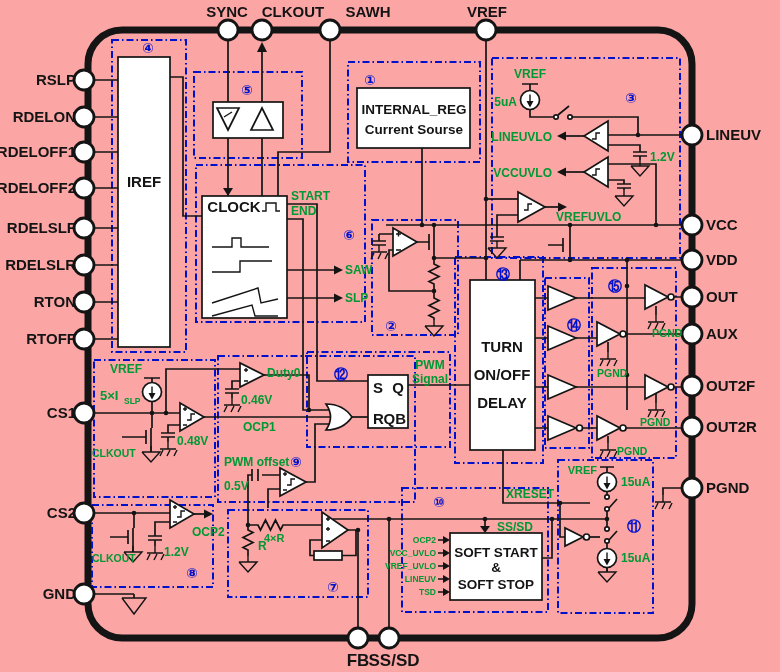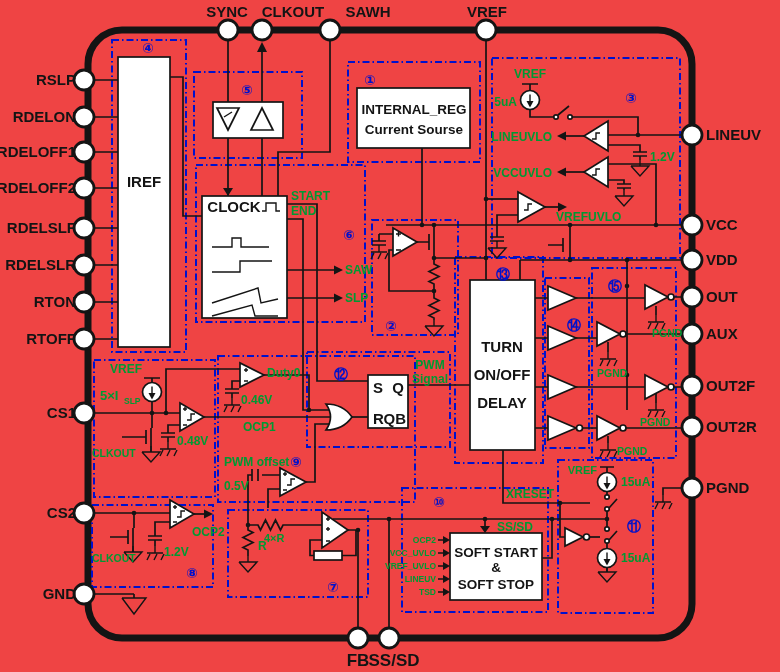--- a/index.html
+++ b/index.html
@@ -1,16 +1,16 @@
 <!DOCTYPE html>
 <html><head>
 <meta charset="utf-8">
 <style>
   html,body{margin:0;padding:0;background:#ffffff;}
-  #stage{position:relative;width:780px;height:672px;background:#ef4444;overflow:hidden;
+  #stage{position:relative;width:780px;height:672px;background:#fca5a5;overflow:hidden;
          font-family:"Liberation Sans","DejaVu Sans",sans-serif;}
   svg text{font-family:"Liberation Sans","DejaVu Sans",sans-serif;font-weight:bold;}
   .pinlbl{font-size:15px;fill:#141414;}
   .biglbl{font-size:17px;fill:#141414;}
   .blk{fill:#141414;}
   .grn{fill:#009933;}
   .num{font-size:14px;fill:#0011cc;}
   .w{stroke:#141414;stroke-width:1.7;fill:none;}
   .w2{stroke:#141414;stroke-width:1.4;fill:none;}
   .shape{stroke:#141414;stroke-width:1.7;fill:#ffffff;}

